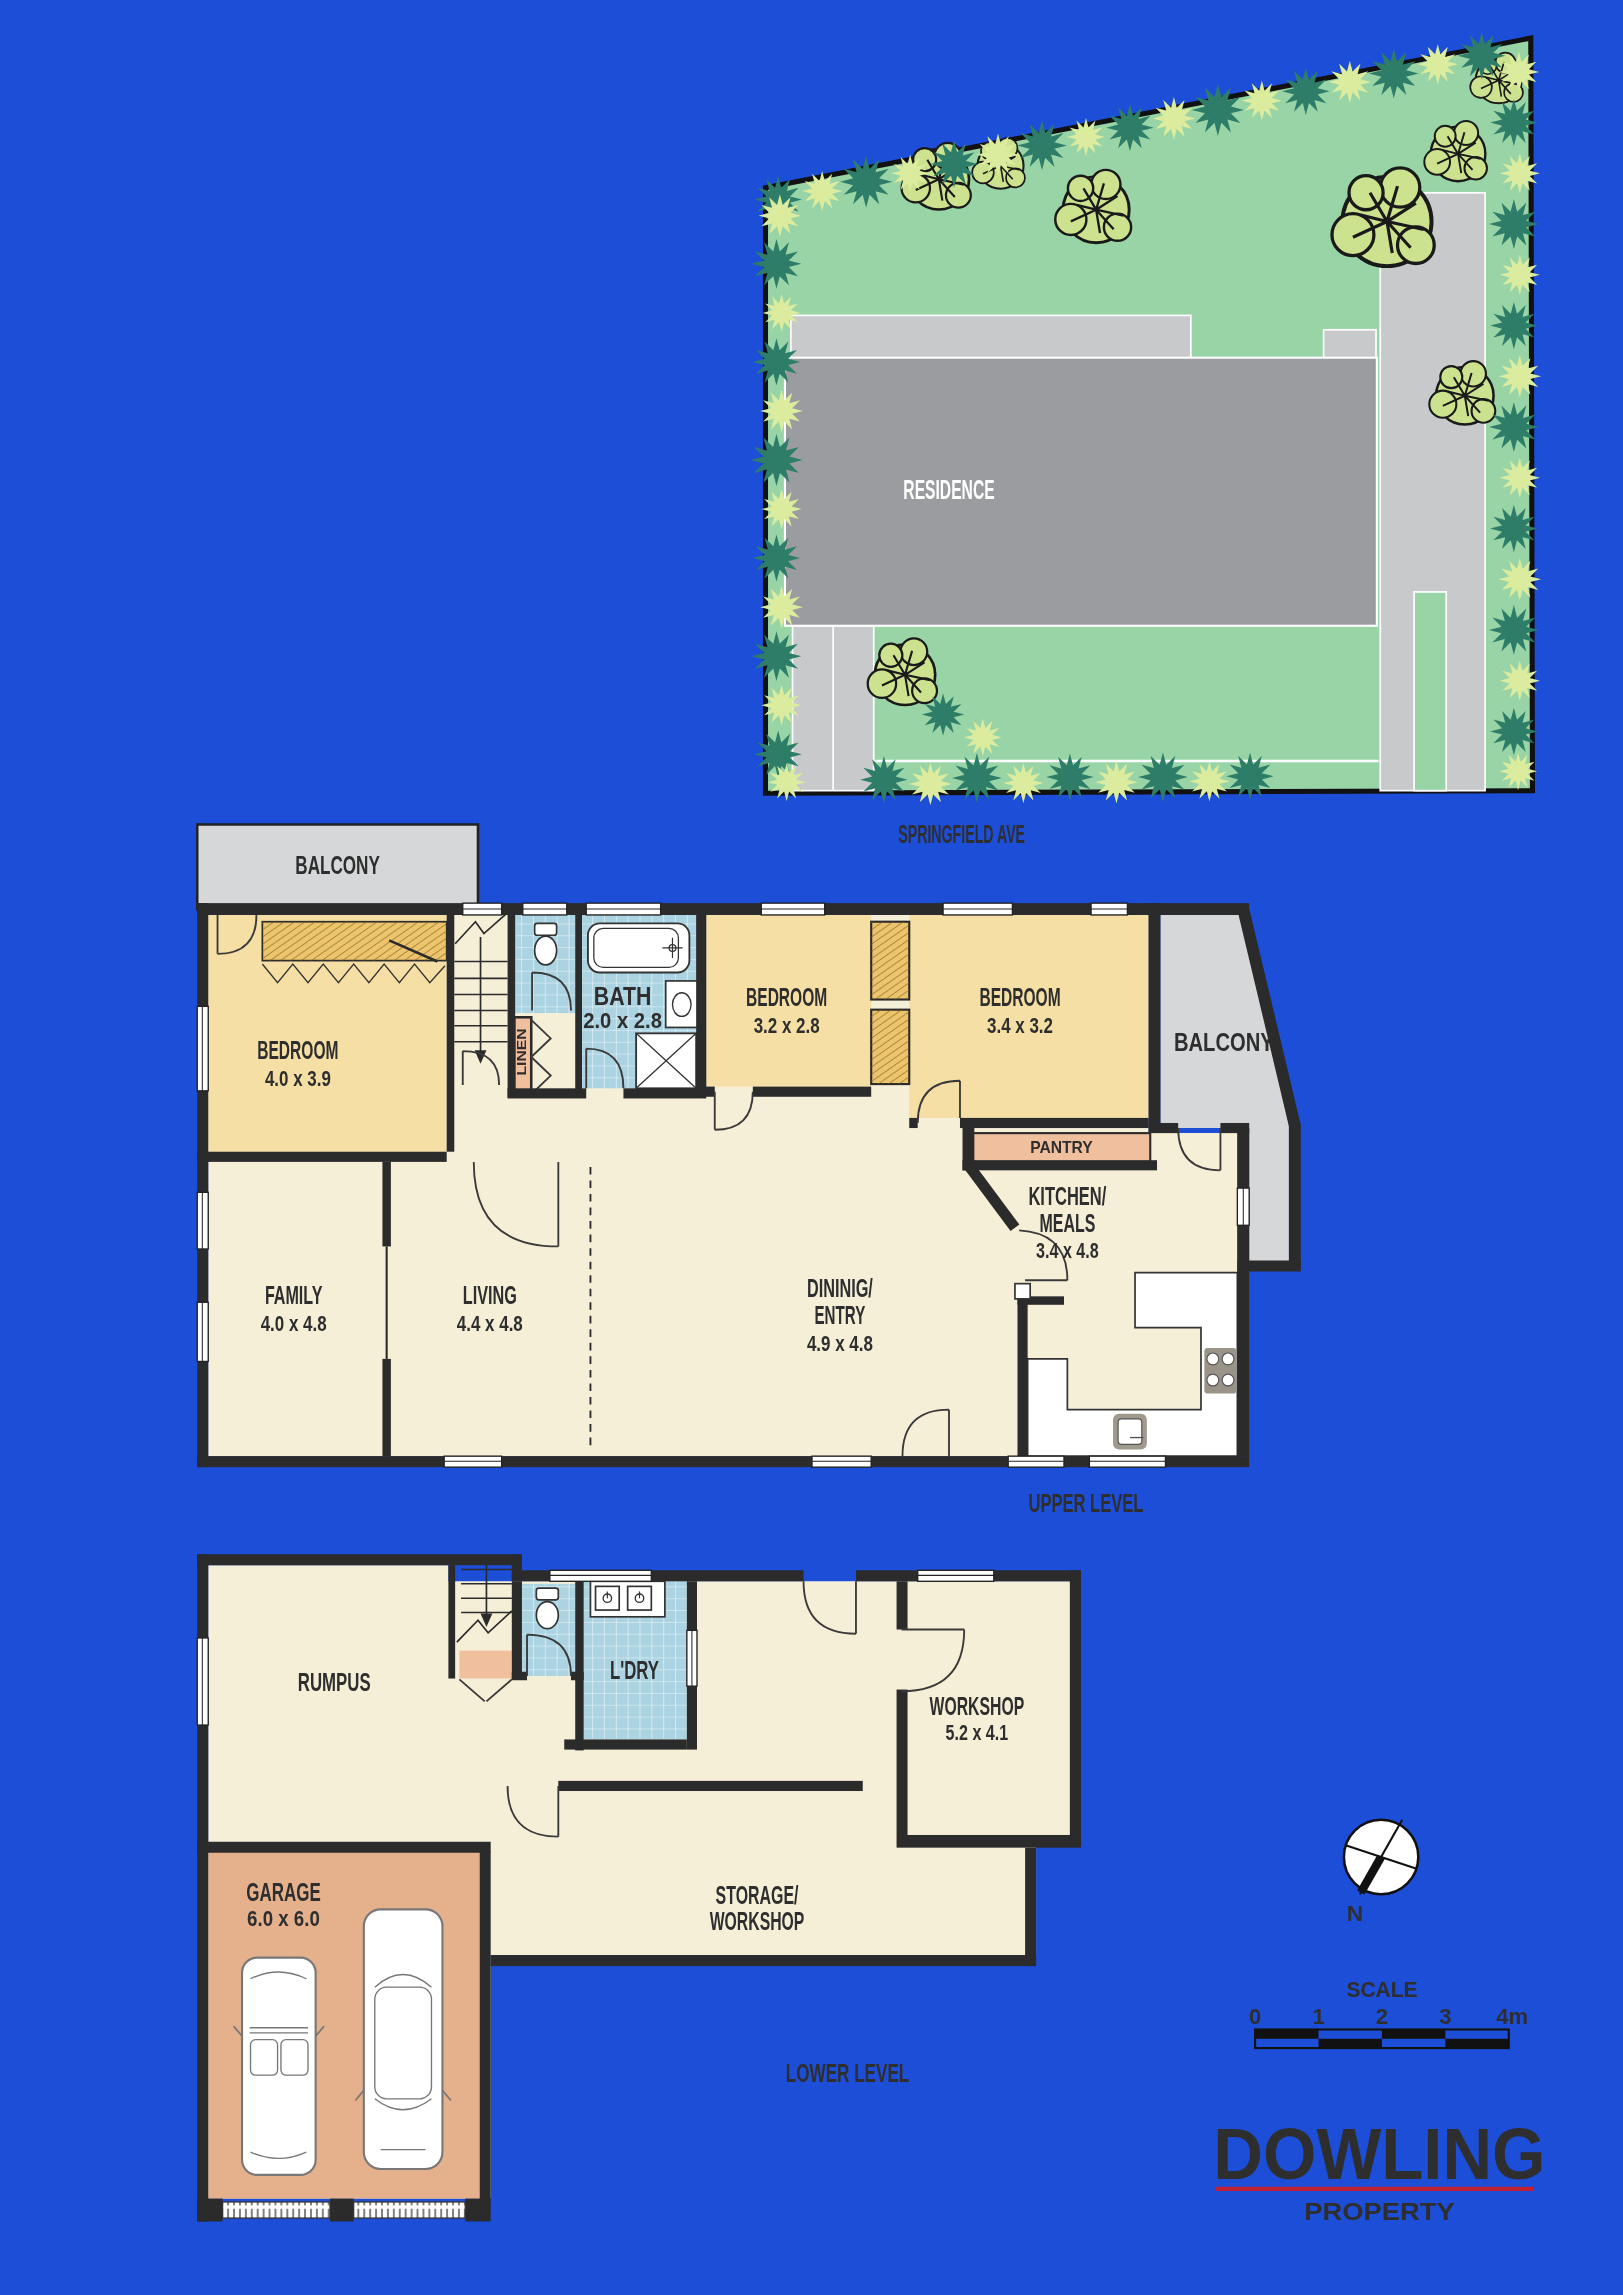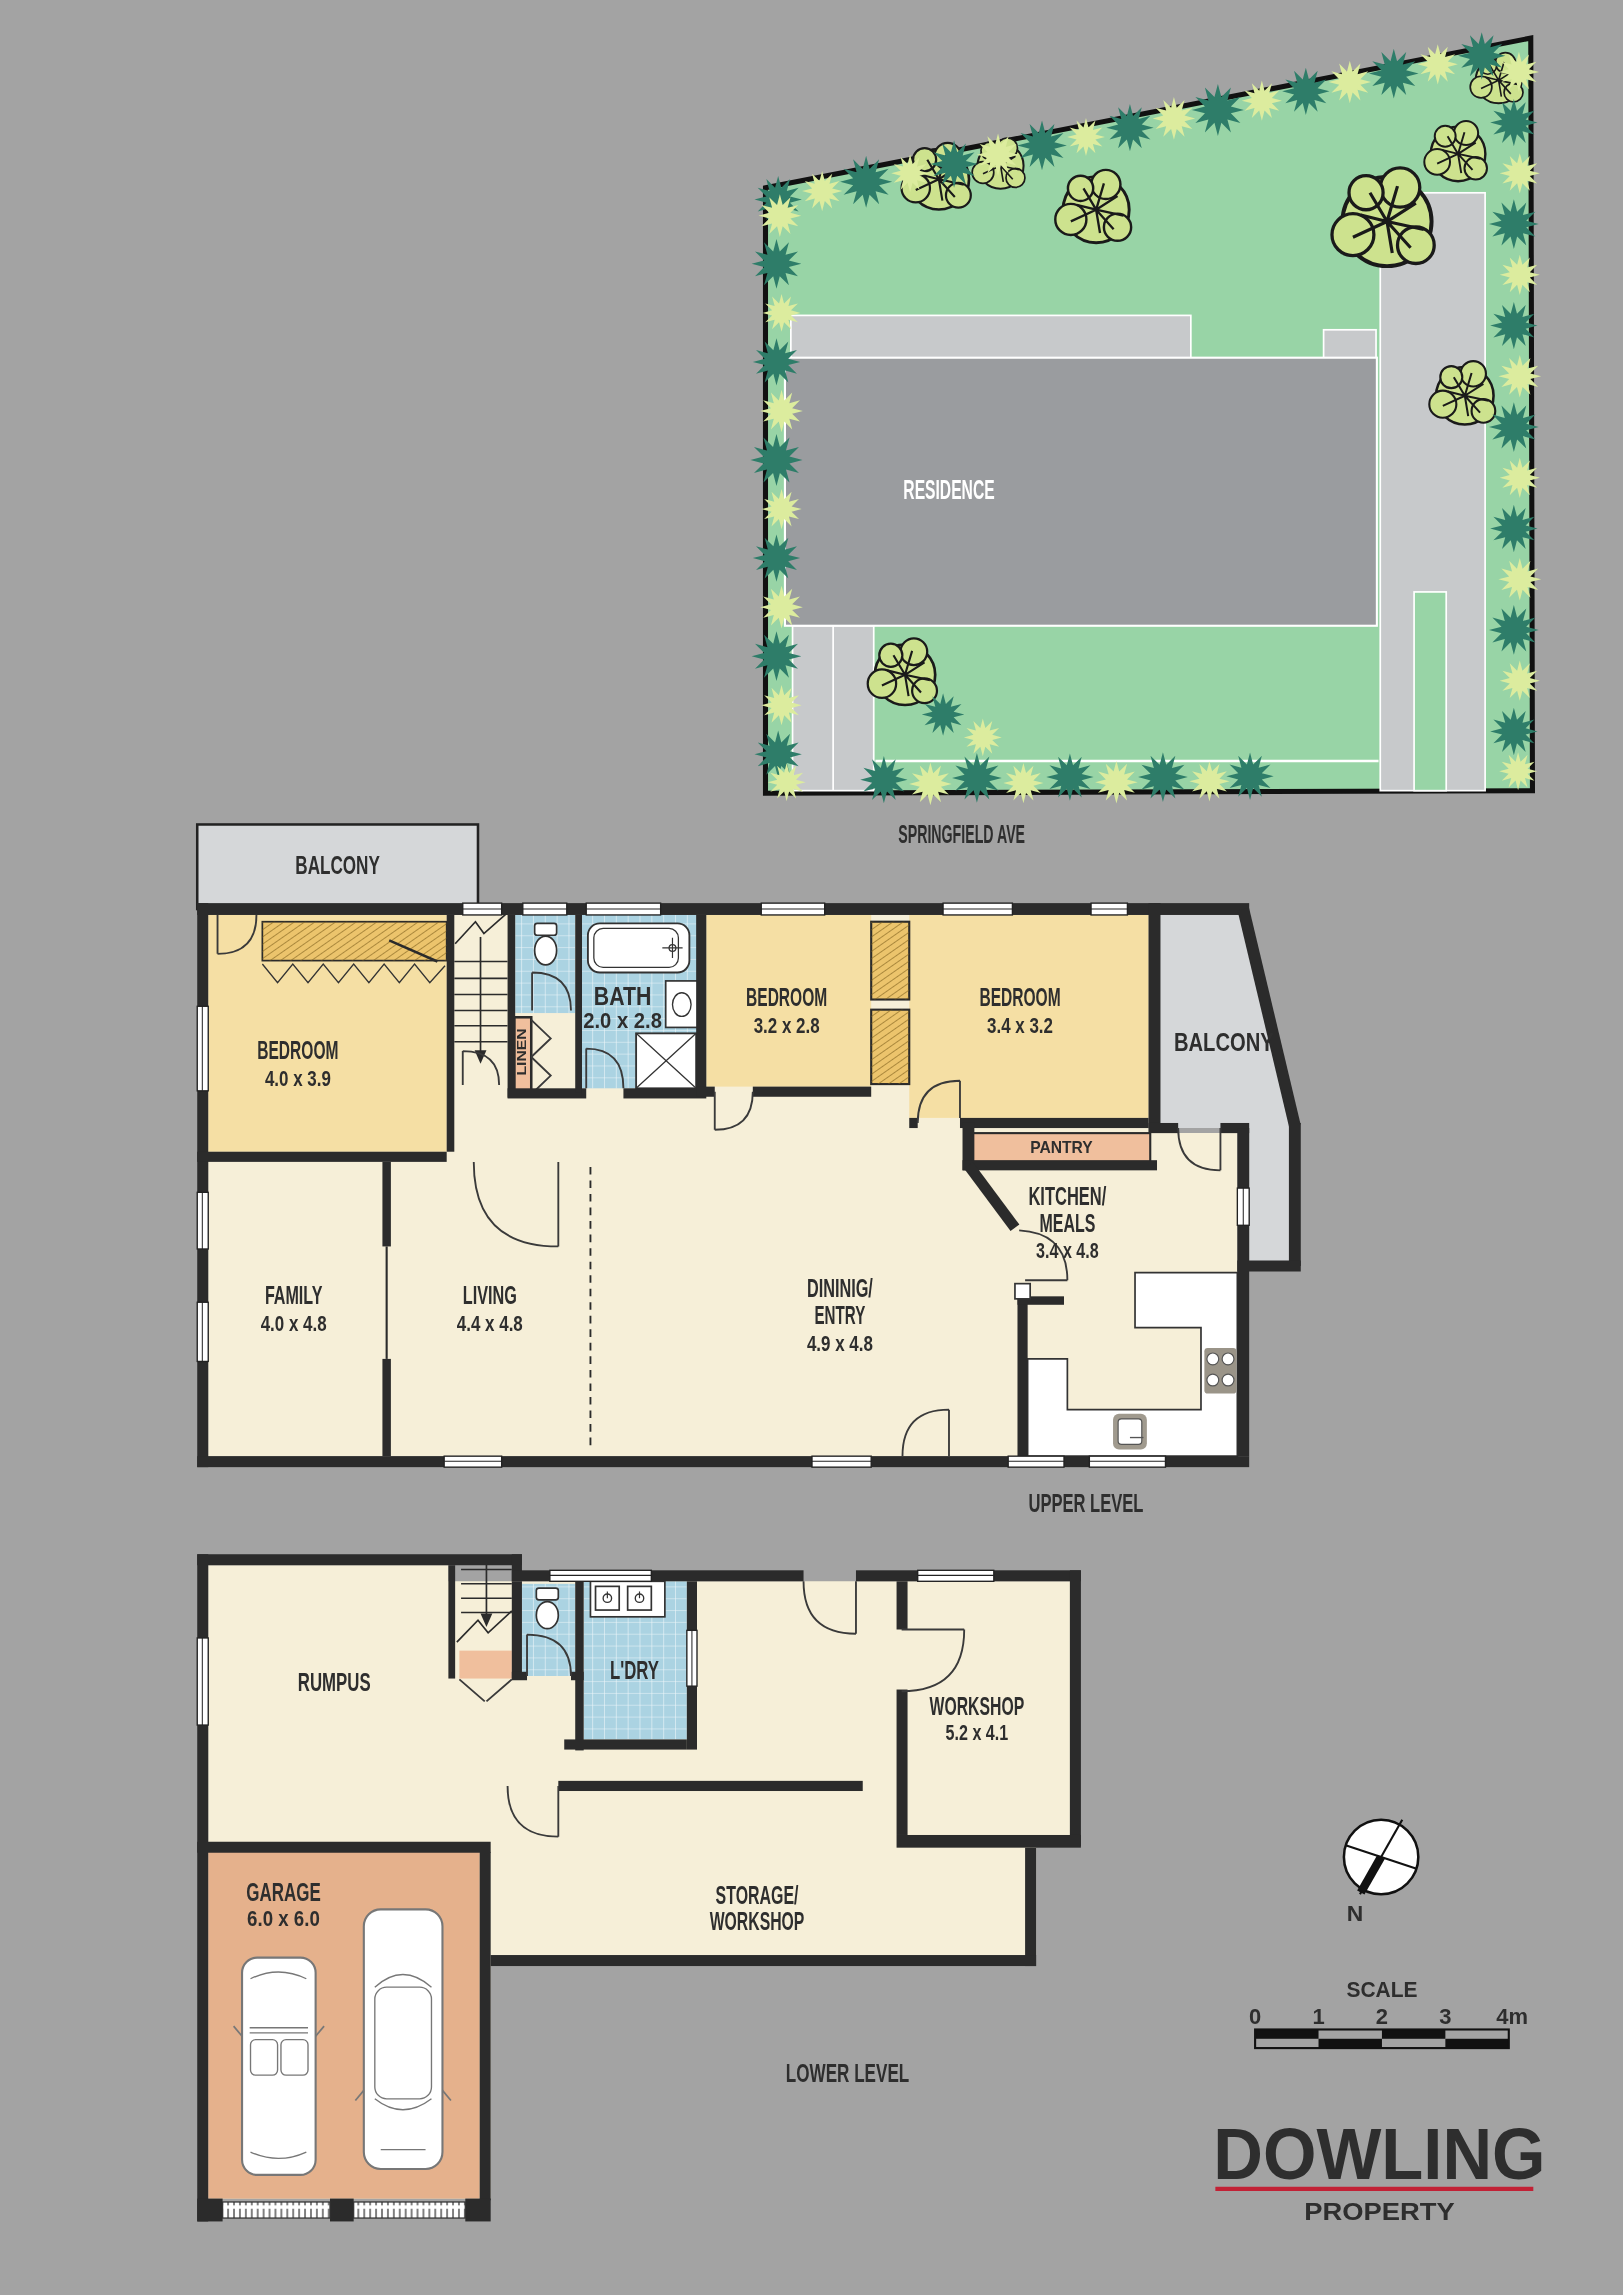--- a/index.html
+++ b/index.html
@@ -1,16 +1,16 @@
 <!DOCTYPE html>
 <html style="font-size:13.5px"><head>
 <meta charset="utf-8">
 <style>
   html,body{margin:0;padding:0;background:#ffffff;}
-  .page{position:relative;width:1624px;height:2295px;background:#a3a3a3;text-decoration:underline;}
+  .page{position:relative;width:1624px;height:2295px;background:#1d4ed8;text-decoration:underline;}
   svg{display:block;}
   text{font-family:"Liberation Sans",sans-serif;fill:#2e2e2e;}
   .room-name{font-weight:bold;font-size:30px;text-anchor:middle;}
   .room-dims{font-weight:bold;font-size:27px;text-anchor:middle;}
   .small-label{font-weight:bold;font-size:20px;text-anchor:middle;}
   .level-title{font-weight:bold;font-size:30px;text-anchor:middle;}
   .site-label{font-weight:bold;font-size:31px;text-anchor:middle;}
   .residence-label{font-weight:bold;font-size:32px;text-anchor:middle;fill:#ffffff;}
   .scale-num{font-weight:bold;font-size:26px;text-anchor:middle;}
   .wall{fill:#2b2b2b;}

